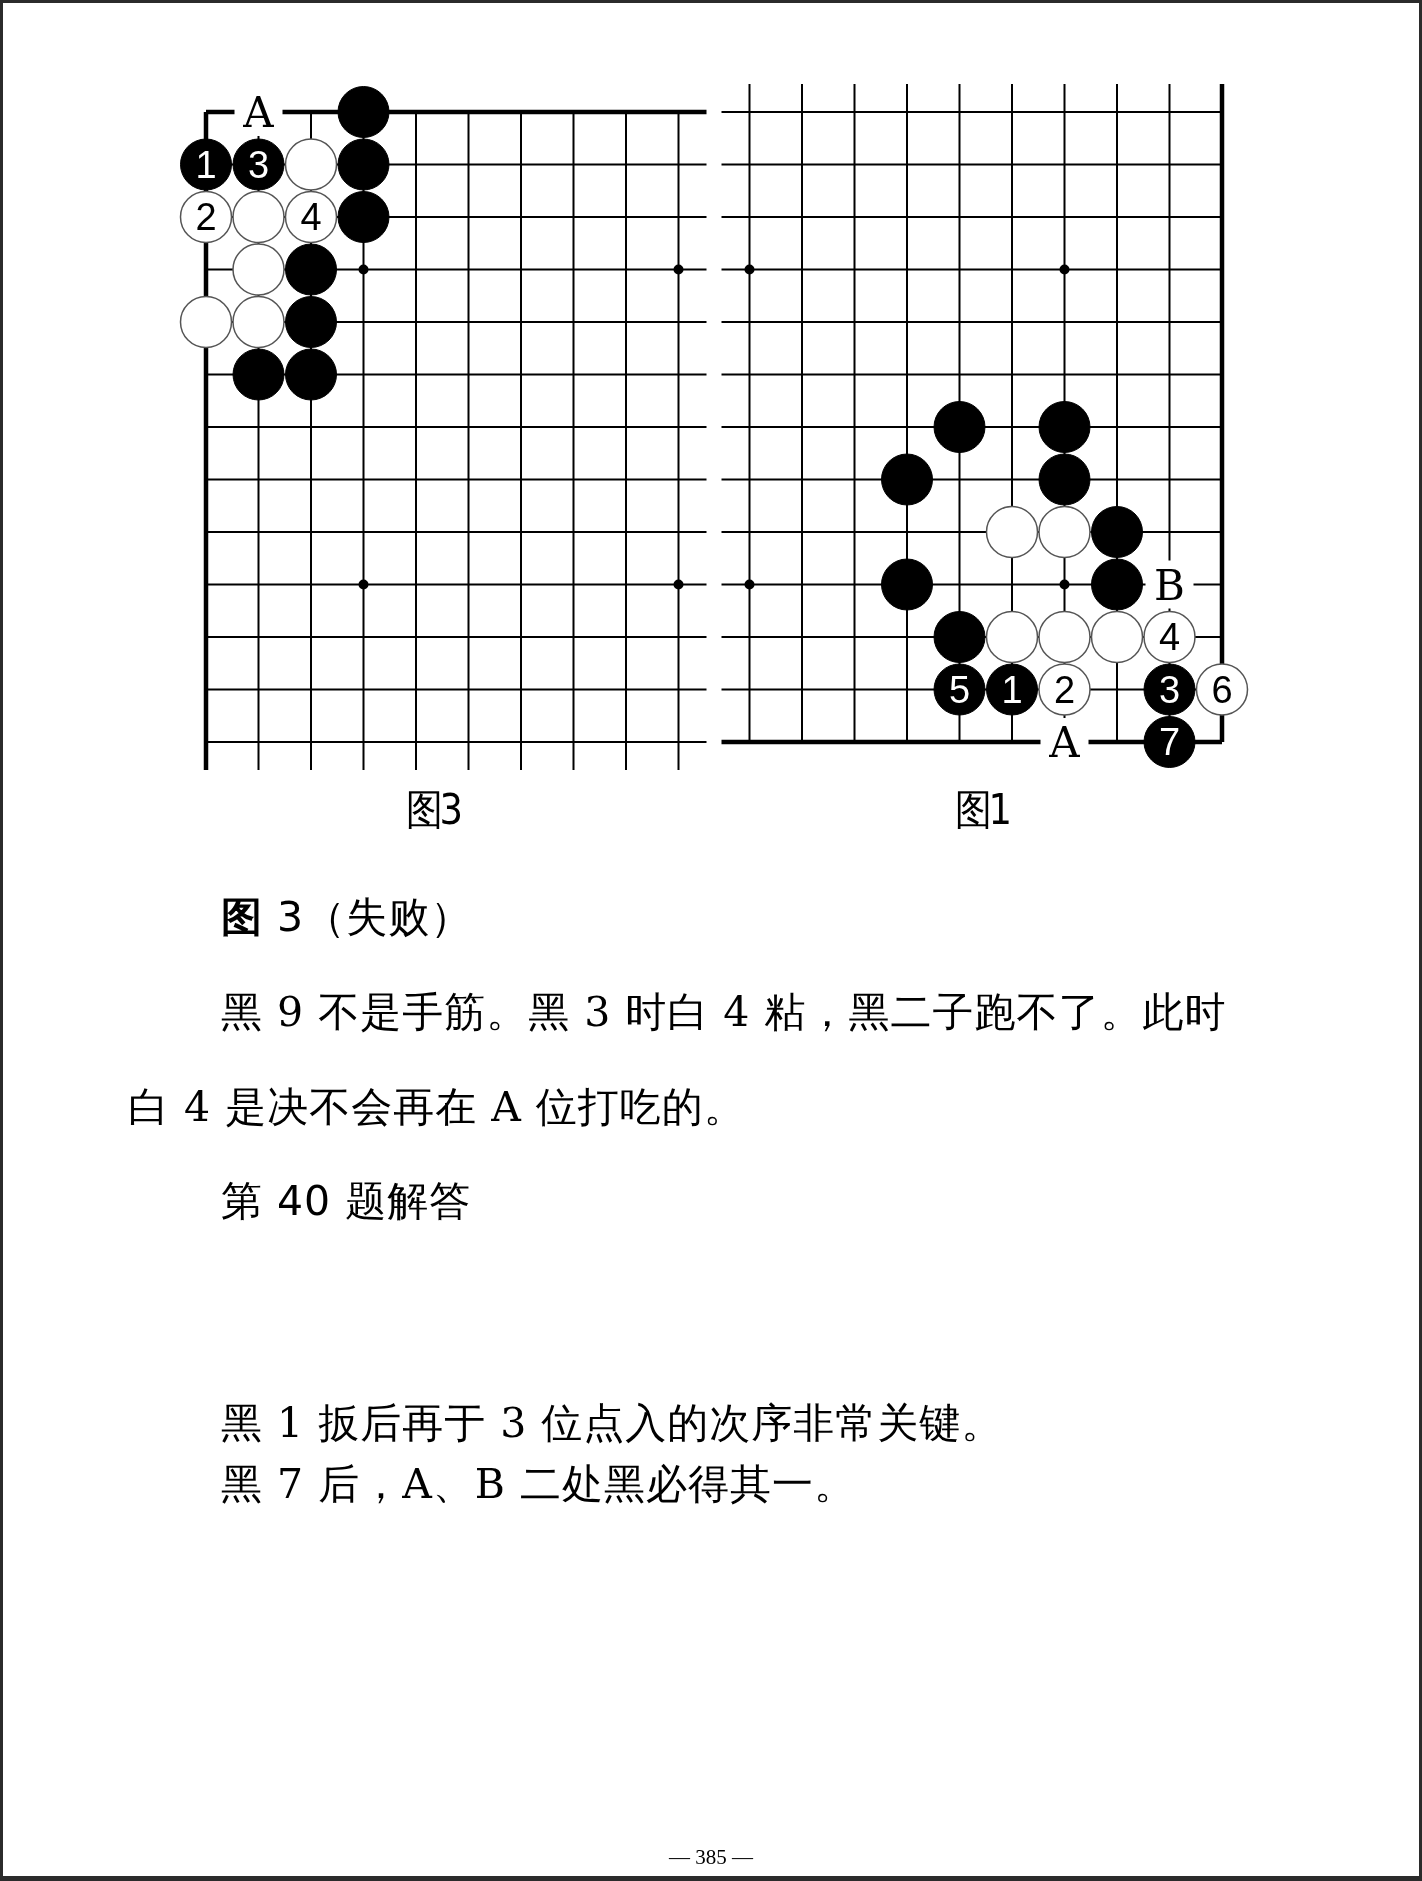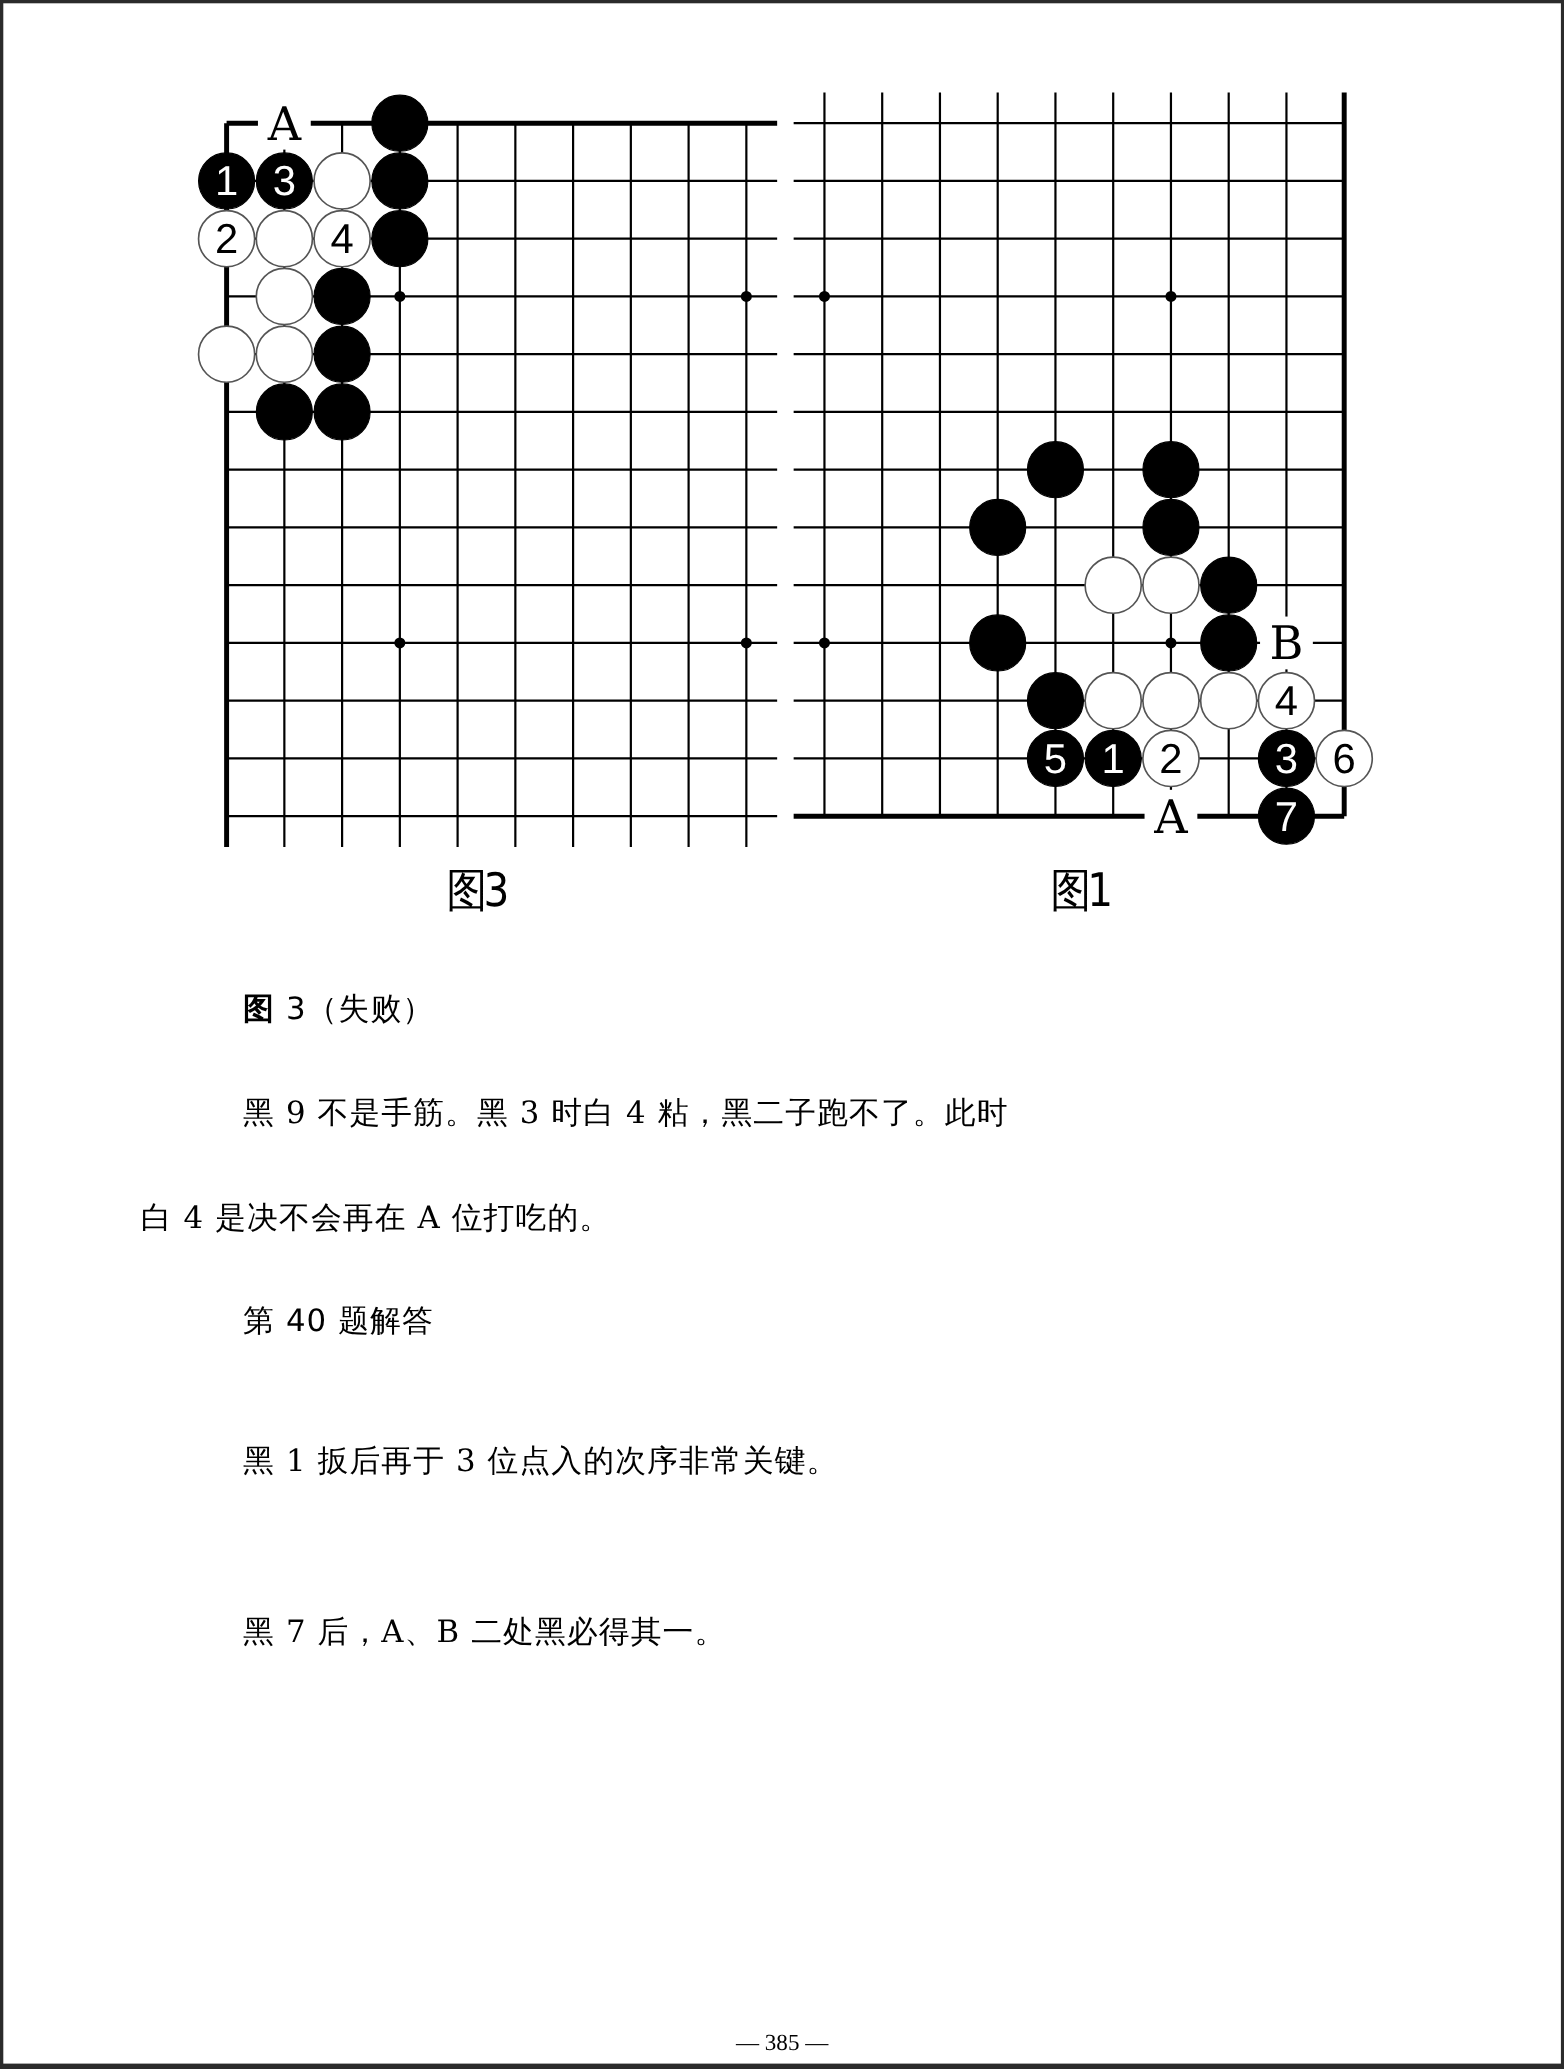--- a/index.html
+++ b/index.html
@@ -14,21 +14,21 @@
   }
   svg.board { position: absolute; left: 0; top: 0; }
   .caption {
     position: absolute; top: 782px;
     font-family: "DejaVu Sans", "Liberation Sans", sans-serif;
     font-size: 42px; line-height: 50px;
     letter-spacing: -4px; transform: scaleX(0.88); transform-origin: left top;
   }
   .para {
     position: absolute;
-    font-size: 28px; line-height: 50px;
+    font-size: 41px; line-height: 50px;
     white-space: nowrap;
     font-family: "DejaVu Serif", "Liberation Serif", serif;
     letter-spacing: 1px;
   }
   .heading { font-family: "DejaVu Sans", "Liberation Sans", sans-serif; }
   .heading .fig { font-weight: bold; }
   .footer {
     position: absolute; top: 1836px; left: 0; width: 1416px;
     text-align: center;
     font-family: "Liberation Serif", "DejaVu Serif", serif;
@@ -235,17 +235,17 @@
     <span class="fig">图</span>
     <span>3</span><span style="font-family:'DejaVu Serif',serif;">（失败）</span>
   </div>
 
   <div class="para" style="left:218px; top:984px;">黑 9 不是手筋。黑 3 时白 4 粘，黑二子跑不了。此时</div>
   <div class="para" style="left:125px; top:1079px;">白 4 是决不会再在 A 位打吃的。</div>
 
   <div class="para heading" style="left:218px; top:1173px;">第 40 题解答</div>
 
 
-  <div class="para" style="left:218px; top:1300px;">黑 1 扳后再于 3 位点入的次序非常关键。</div>
+  <div class="para" style="left:218px; top:1395px;">黑 1 扳后再于 3 位点入的次序非常关键。</div>
   <div class="para" style="left:218px; top:1456px;">黑 7 后，A、B 二处黑必得其一。</div>
 
   <div class="footer">— 385 —</div>
 </div>
 
 </body></html>

